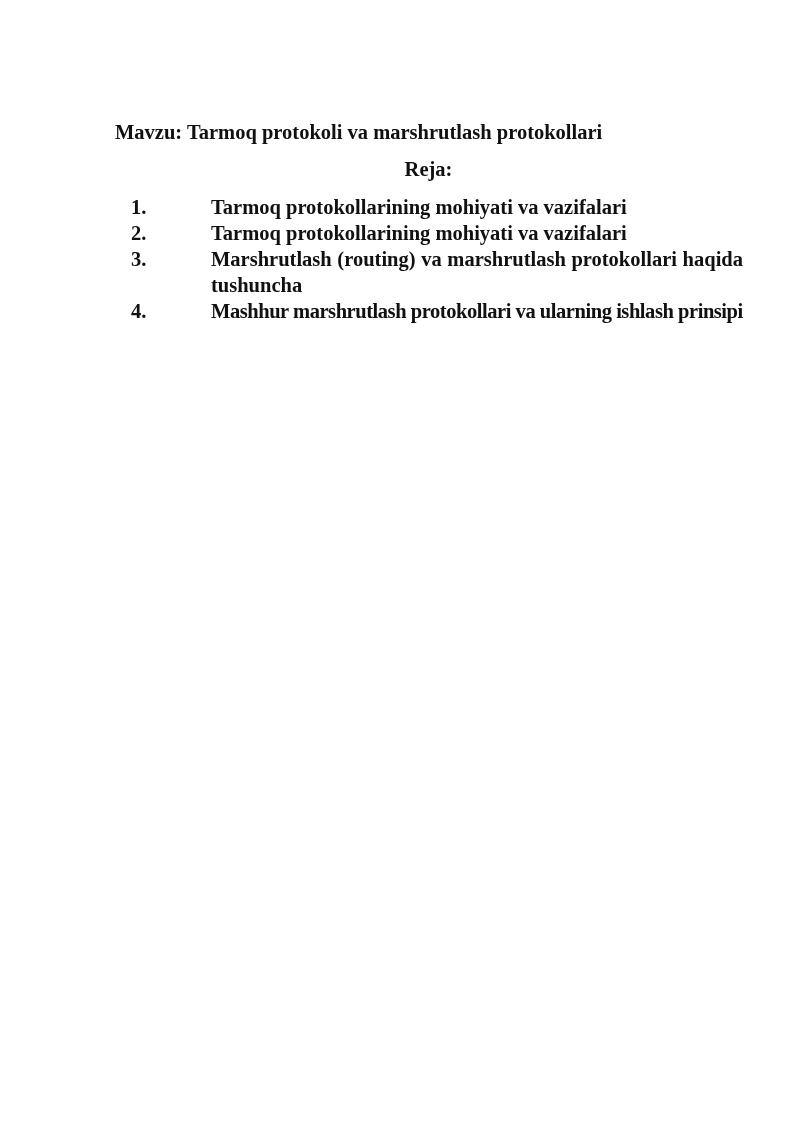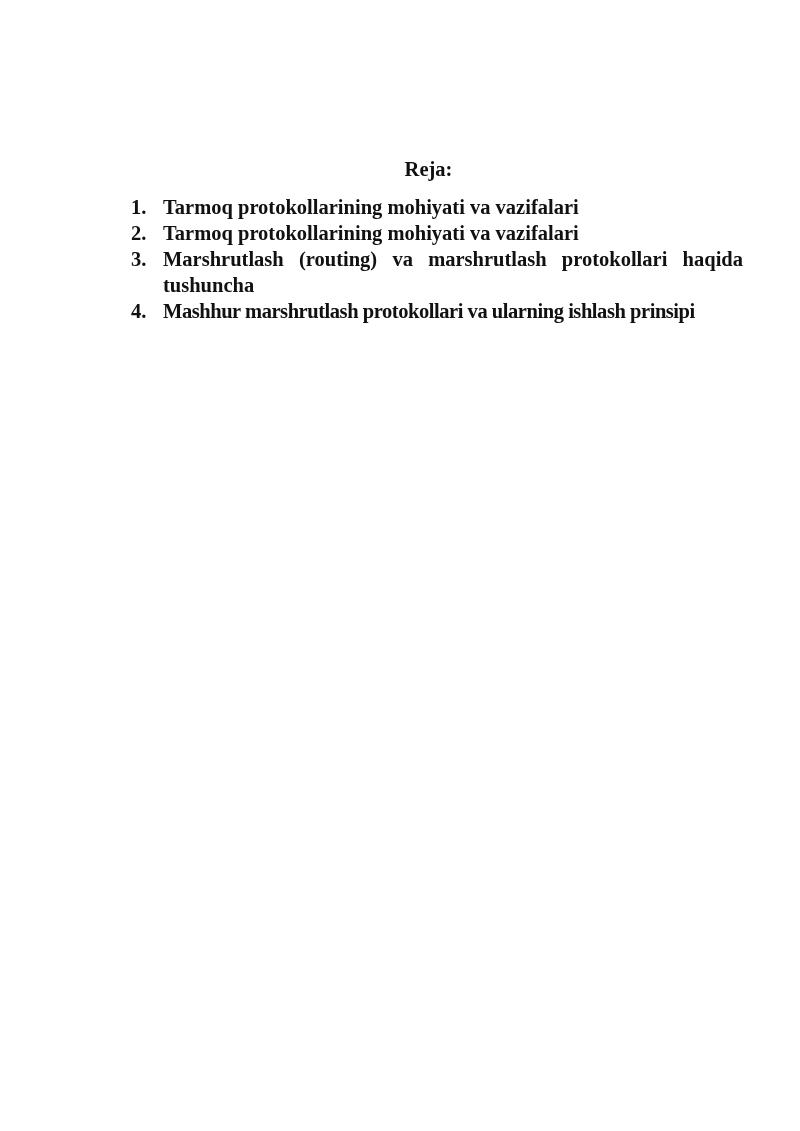--- a/index.html
+++ b/index.html
@@ -60,30 +60,32 @@
       text-align: justify;
       margin: 0;
     }
     .plan-item .num {
       position: absolute;
       left: 0;
       top: 0;
     }
     .plan-item .text {
       display: block;
+      margin-left: 48px;
     }
     .plan-item.nowrap .text {
       white-space: nowrap;
       letter-spacing: -0.45px;
     }
   </style>
 </head>
 <body>
 
 <div class="page">
+  <div class="topic">Mavzu: Tarmoq protokoli va marshrutlash protokollari</div>
   <div class="plan-heading">Reja:</div>
   <ol class="plan-list">
     <li class="plan-item">
       <span class="num">1.</span>
       <span class="text">Tarmoq protokollarining mohiyati va vazifalari</span>
     </li>
     <li class="plan-item">
       <span class="num">2.</span>
       <span class="text">Tarmoq protokollarining mohiyati va vazifalari</span>
     </li>

